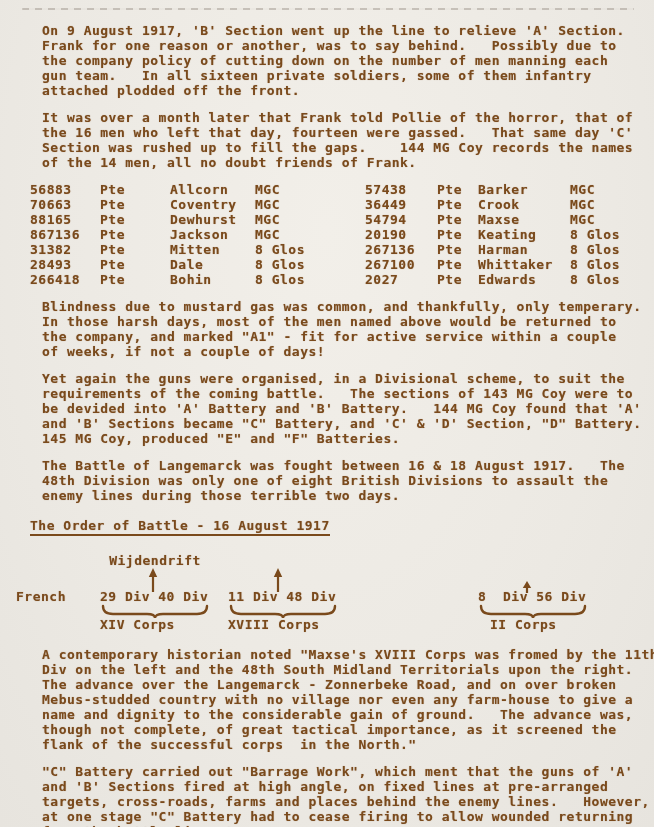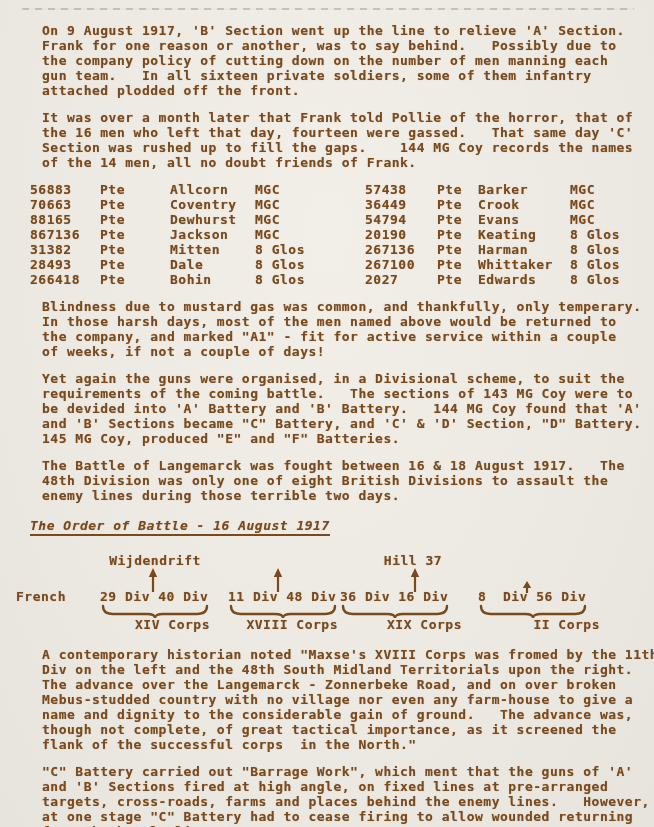--- a/index.html
+++ b/index.html
@@ -51,21 +51,21 @@
   .roster-row span { display: inline-block; white-space: pre; }
   .col-num1  { width: 70px; }
   .col-rank1 { width: 70px; }
   .col-name1 { width: 85px; }
   .col-unit1 { width: 110px; }
   .col-num2  { width: 72px; }
   .col-rank2 { width: 41px; }
   .col-name2 { width: 92px; }
   .col-unit2 { flex: 1; }
 
-  .heading-wrap { margin: 0 0 20px 0; height: 18px; font-style: italic; }
+  .heading-wrap { margin: 0 0 20px 0; height: 18px; }
   .heading {
     display: inline-block;
     border-bottom: 2px solid currentColor;
     padding-bottom: 1px;
   }
 
   .diagram {
     position: relative;
     width: 654px; height: 80px;
     margin: 0 0 0 -30px;
@@ -86,21 +86,21 @@
   .objective.left-align { left: 9px; transform: none; text-align: left; }
   .arrow { position: absolute; }
   .arrow.tall { top: 15px; }
   .arrow.short { top: 28px; }
   .divisions {
     position: absolute; top: 36px; left: 0; width: 110px; white-space: pre;
   }
   .brace { position: absolute; top: 51px; left: 0; }
   .corps {
     position: absolute; top: 64px; left: 0; width: 110px;
-    text-align: right; white-space: pre;
+    text-align: left; white-space: pre;
   }
   .corps.nudge { transform: translateX(12px); }
 </style>
 </head>
 <body>
 
 <div class="sheet">
   <div class="scan-artifact"></div>
 
   <pre class="para mb13">On 9 August 1917, 'B' Section went up the line to relieve 'A' Section.
@@ -134,21 +134,21 @@
     <span class="col-name2">Crook</span>
     <span class="col-unit2">MGC</span>
   </div>
       <div class="roster-row">
     <span class="col-num1">88165</span>
     <span class="col-rank1">Pte</span>
     <span class="col-name1">Dewhurst</span>
     <span class="col-unit1">MGC</span>
     <span class="col-num2">54794</span>
     <span class="col-rank2">Pte</span>
-    <span class="col-name2">Evans</span>
+    <span class="col-name2">Maxse</span>
     <span class="col-unit2">MGC</span>
   </div>
       <div class="roster-row">
     <span class="col-num1">867136</span>
     <span class="col-rank1">Pte</span>
     <span class="col-name1">Jackson</span>
     <span class="col-unit1">MGC</span>
     <span class="col-num2">20190</span>
     <span class="col-rank2">Pte</span>
     <span class="col-name2">Keating</span>
@@ -225,32 +225,20 @@
         <polygon points="6,0 1.8,9 10.2,9" fill="currentColor"></polygon>
         <line x1="6" y1="7" x2="6" y2="24" stroke="currentColor" stroke-width="2.2"></line>
       </svg>
       <div class="divisions">11 Div 48 Div</div>
       <svg class="brace" width="110" height="16" viewBox="0 0 110 16">
         <path d="M3,2 Q3,10 13,10 L47,10 Q55,10 55,14 Q55,10 63,10 L97,10 Q107,10 107,2" fill="none" stroke="currentColor" stroke-width="2.4" stroke-linecap="round"></path>
       </svg>
       <div class="corps">XVIII Corps</div>
     </div>
 
-    <div class="obj-group" style="left:340px">
-      <div class="objective shift-right">Hill 37</div>
-      <svg class="arrow tall" style="left:69px" width="12" height="24" viewBox="0 0 12 24">
-        <polygon points="6,0 1.8,9 10.2,9" fill="currentColor"></polygon>
-        <line x1="6" y1="7" x2="6" y2="24" stroke="currentColor" stroke-width="2.2"></line>
-      </svg>
-      <div class="divisions">36 Div 16 Div</div>
-      <svg class="brace" width="110" height="16" viewBox="0 0 110 16">
-        <path d="M3,2 Q3,10 13,10 L47,10 Q55,10 55,14 Q55,10 63,10 L97,10 Q107,10 107,2" fill="none" stroke="currentColor" stroke-width="2.4" stroke-linecap="round"></path>
-      </svg>
-      <div class="corps nudge">XIX Corps</div>
-    </div>
 
     <div class="obj-group" style="left:478px">
       <svg class="arrow short" style="left:43px" width="12" height="12" viewBox="0 0 12 12">
         <polygon points="6,0 1.8,7 10.2,7" fill="currentColor"></polygon>
         <line x1="6" y1="5" x2="6" y2="12" stroke="currentColor" stroke-width="2.2"></line>
       </svg>
       <div class="divisions">8  Div 56 Div</div>
       <svg class="brace" width="110" height="16" viewBox="0 0 110 16">
         <path d="M3,2 Q3,10 13,10 L47,10 Q55,10 55,14 Q55,10 63,10 L97,10 Q107,10 107,2" fill="none" stroke="currentColor" stroke-width="2.4" stroke-linecap="round"></path>
       </svg>

